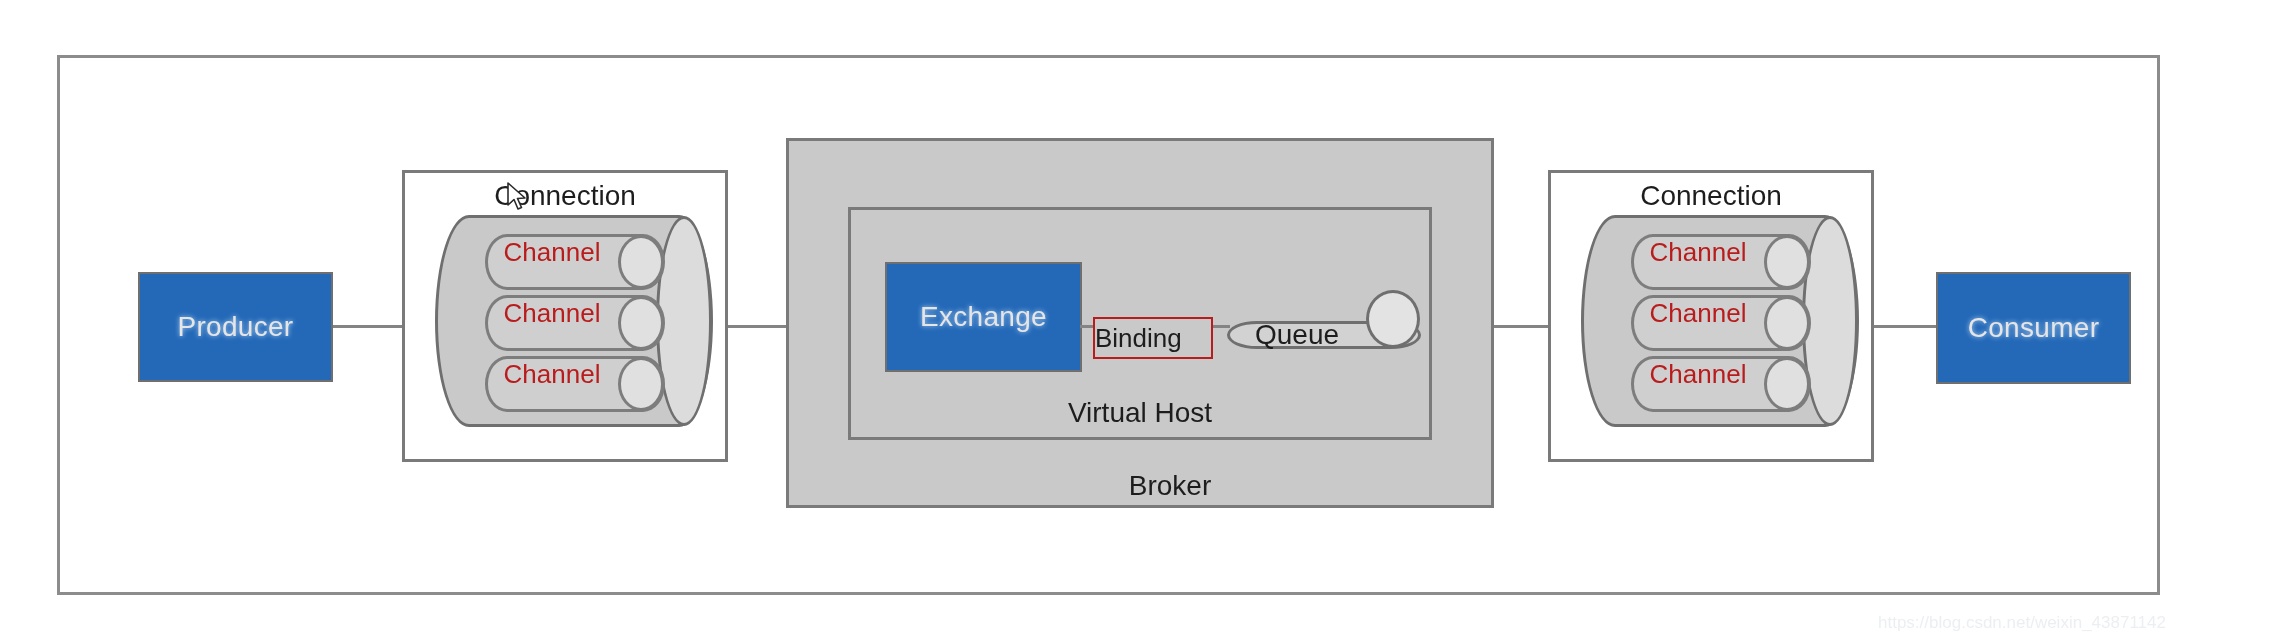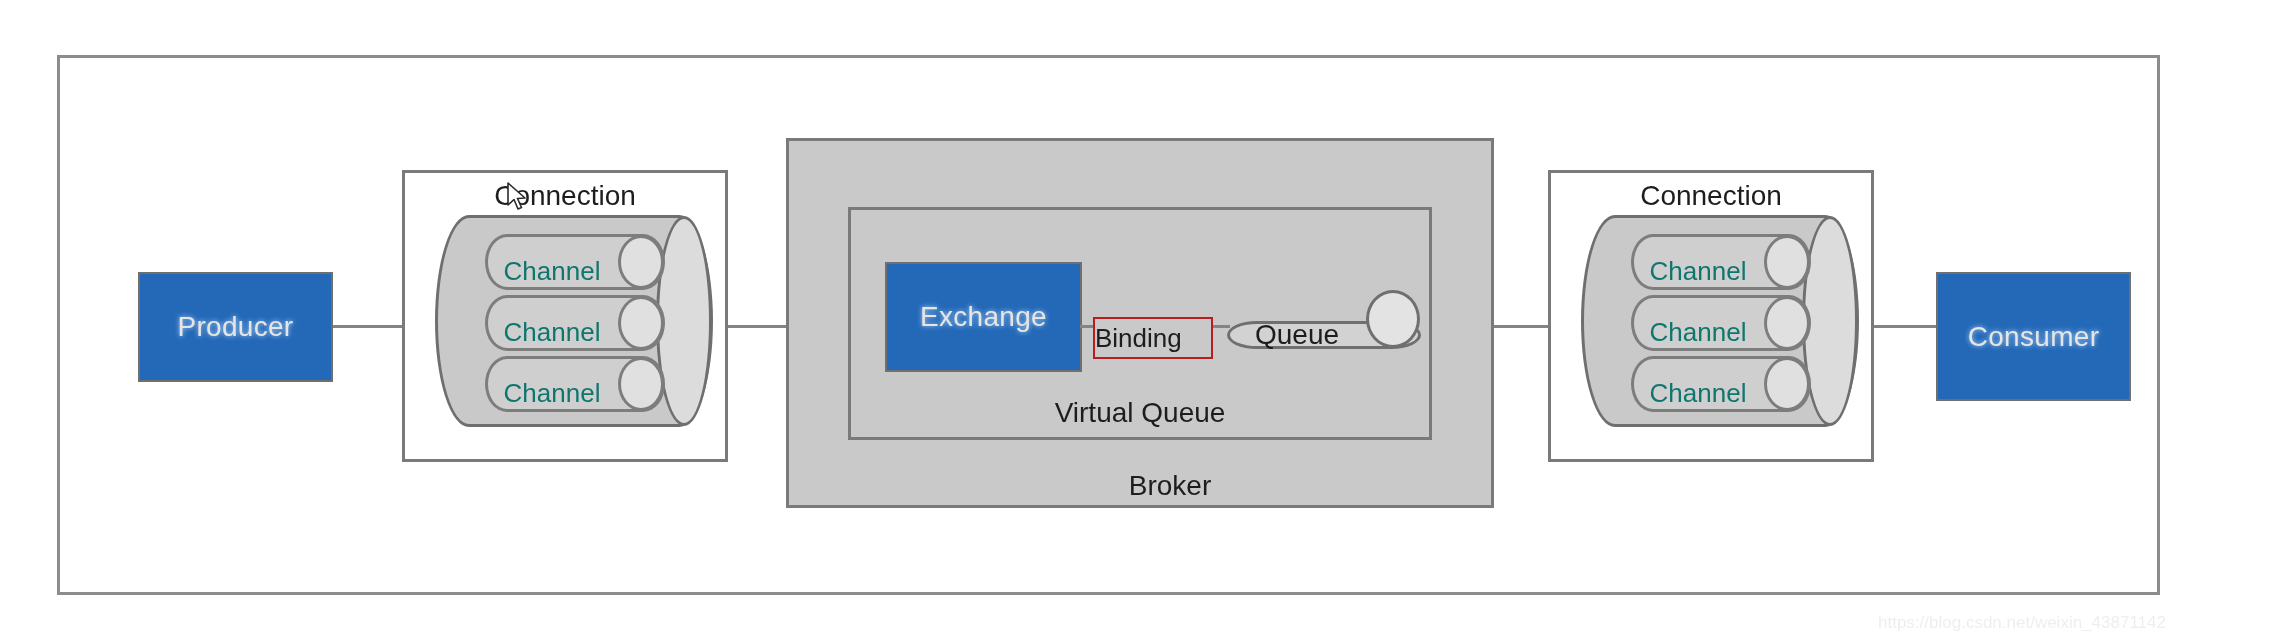--- a/index.html
+++ b/index.html
@@ -95,24 +95,24 @@
     box-sizing: border-box;
   }
   .chan .body {
     position: absolute;
     left: 0; top: 0; right: 0; bottom: 0;
     background: #cfcfcf;
     border: 3px solid #7d7d7d;
     border-radius: 22px / 50%;
     box-sizing: border-box;
     display: flex;
-    align-items: flex-end;
+    align-items: flex-start;
     justify-content: center;
     padding-right: 46px;
-    color: #0f766e;
+    color: #b91c1c;
     font-size: 26px;
   }
   .chan .cap {
     position: absolute;
     top: 1px;
     bottom: 1px;
     right: 1px;
     width: 46px;
     background: #e0e0e0;
     border: 3px solid #7d7d7d;
@@ -225,21 +225,21 @@
 
   <div class="line line-h" style="left:728px; top:325px; width:60px;"></div>
 
   <div class="panel-gray" style="left:786px; top:138px; width:708px; height:370px;"></div>
   <div class="caption" style="left:816px; top:470px; width:708px;">
     <span>Broker</span>
   </div>
 
   <div class="panel-clear" style="left:848px; top:207px; width:584px; height:233px;"></div>
   <div class="caption" style="left:848px; top:397px; width:584px;">
-    <span>Virtual Queue</span>
+    <span>Virtual Host</span>
   </div>
 
   <div class="blue-box" style="left:885px; top:262px; width:197px; height:110px;">
     <span>Exchange</span>
   </div>
 
   <div class="line line-h" style="left:1080px; top:325px; width:150px;"></div>
 
   <div class="binding" style="left:1093px; top:317px; width:120px; height:42px;">
     <span>Binding</span>
@@ -278,21 +278,21 @@
   </div>
   <div class="chan" style="left:1631px; top:356px; width:180px; height:56px;">
     <div class="body">
       <span>Channel</span>
     </div>
     <div class="cap"></div>
   </div>
 
   <div class="line line-h" style="left:1874px; top:325px; width:64px;"></div>
 
-  <div class="blue-box" style="left:1936px; top:272px; width:195px; height:129px;">
+  <div class="blue-box" style="left:1936px; top:272px; width:195px; height:112px;">
     <span>Consumer</span>
   </div>
 
   <div class="watermark" style="left:1878px; top:613px;">
     <span>https://blog.csdn.net/weixin_43871142</span>
   </div>
 
 </div>
 
 </body></html>

